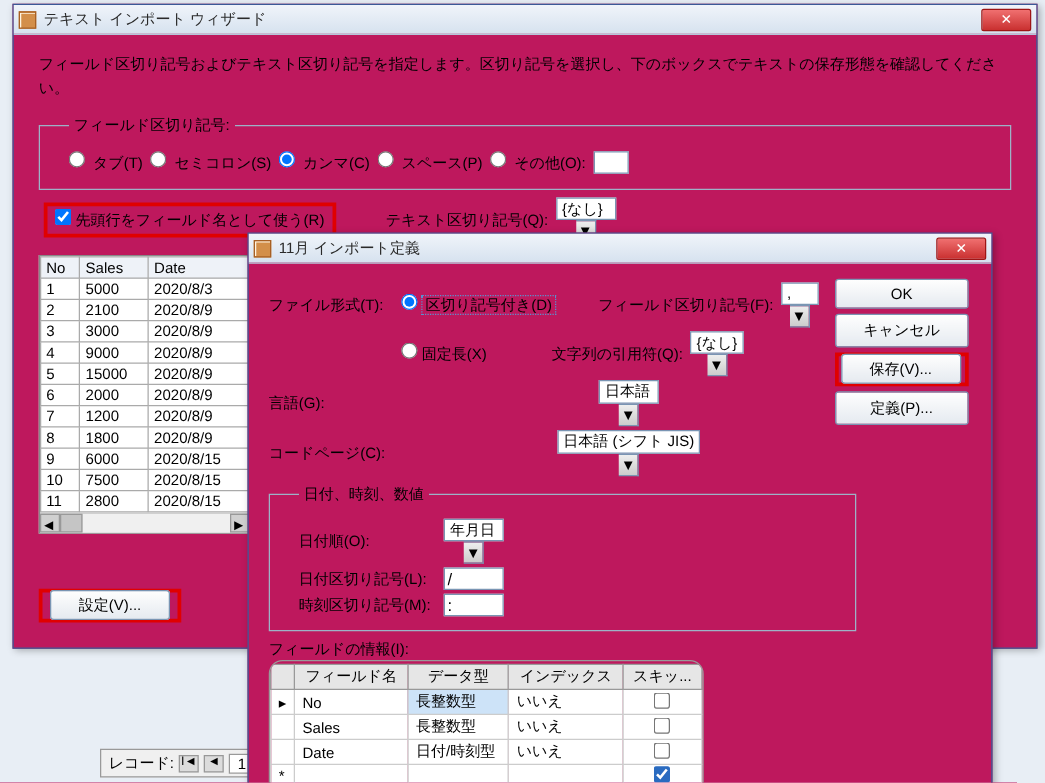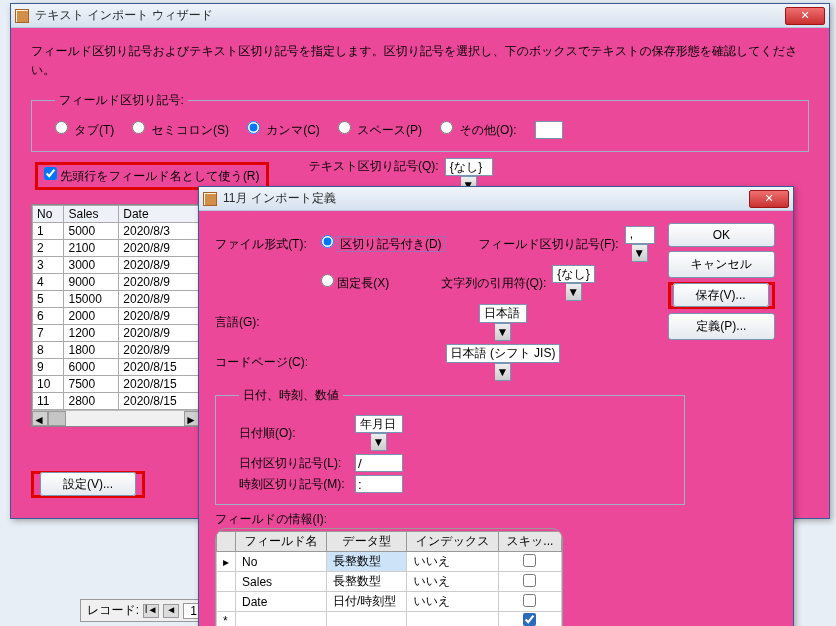--- a/index.html
+++ b/index.html
@@ -7,21 +7,21 @@
       font-family: "MS UI Gothic", "Meiryo", sans-serif;
       font-size: 12px;
       background: #e8eef5;
       width: 836px;
       height: 626px;
       position: relative;
       overflow: hidden;
     }
     .window {
       position: absolute;
-      background: #ec4899;
+      background: #be185d;
       border: 1px solid #3b5998;
       box-shadow: 2px 2px 6px rgba(0,0,0,0.3);
     }
     .titlebar {
       background: linear-gradient(#f0f4fa, #d6e2ef);
       height: 24px;
       display: flex;
       align-items: center;
       padding: 0 4px;
       border-bottom: 1px solid #b6c6da;
@@ -45,21 +45,21 @@
       border-radius: 2px;
     }
     .winbtn.close { background: linear-gradient(#f07070,#c93030); color:#fff; border-color:#9e1515;}
     .content { padding: 14px 20px; }
     fieldset {
       border: 1px solid #9db2c7;
       padding: 8px 23px;
       margin-bottom: 6px;
     }
     legend { padding: 0 4px; }
-    .radio-row { display: flex; gap: 18px; padding: 4px 0;}
+    .radio-row { display: flex; gap: 6px; padding: 4px 0;}
     .radio-row input { margin-right: 3px; }
     .highlight-red { border: 3px solid #e00000; padding: 2px 6px; display:inline-block;}
     .table-preview {
       border: 1px solid #888;
       position: absolute;
       left: 20px; top: 200px;
       width: 170px;
       background: #fff;
       font-size: 12px;
       line-height: 16px;
@@ -143,21 +143,21 @@
         <label><input type="radio" name="dl" checked="" style=""> <span>カンマ(C)</span></label>
         <label><input type="radio" name="dl" style=""> <span>スペース(P)</span></label>
         <label><input type="radio" name="dl" style=""> <span>その他(O):</span></label>
         <input class="input-sm" style="width: 28px;">
       </div>
     </fieldset>
     <div style="display:flex; align-items:center; gap:40px; margin:6px 4px;">
       <span class="highlight-red">
         <label><input type="checkbox" checked="" style=""> <span>先頭行をフィールド名として使う(R)</span></label>
       </span>
-      <span style="display:flex;align-items:flex-start;gap:6px;">
+      <span style="display:flex;align-items:center;gap:6px;">
         <span>テキスト区切り記号(Q):</span>
         <span class="combo">
           <span class="sel">{なし}</span>
           <span class="dd">▼</span>
         </span>
       </span>
     </div>
   </div>
 
   <div class="table-preview">

